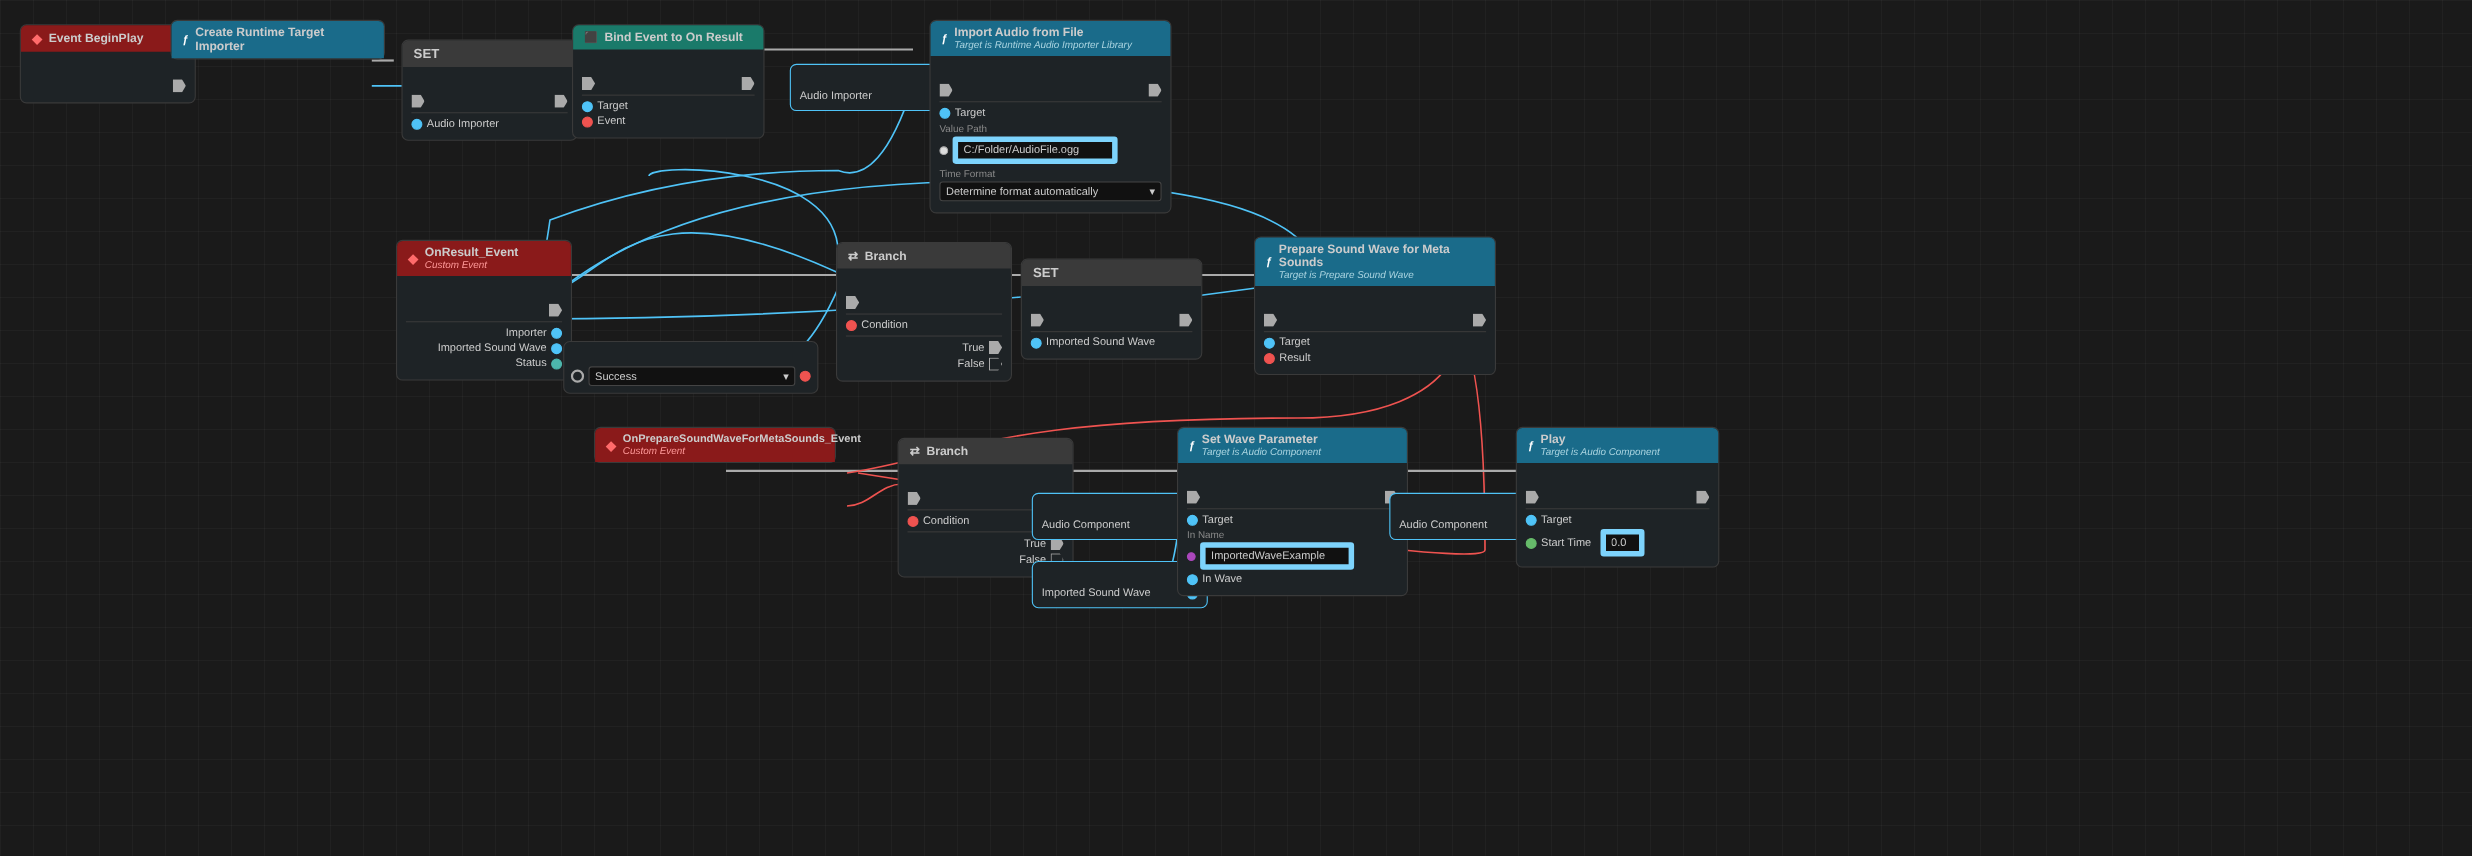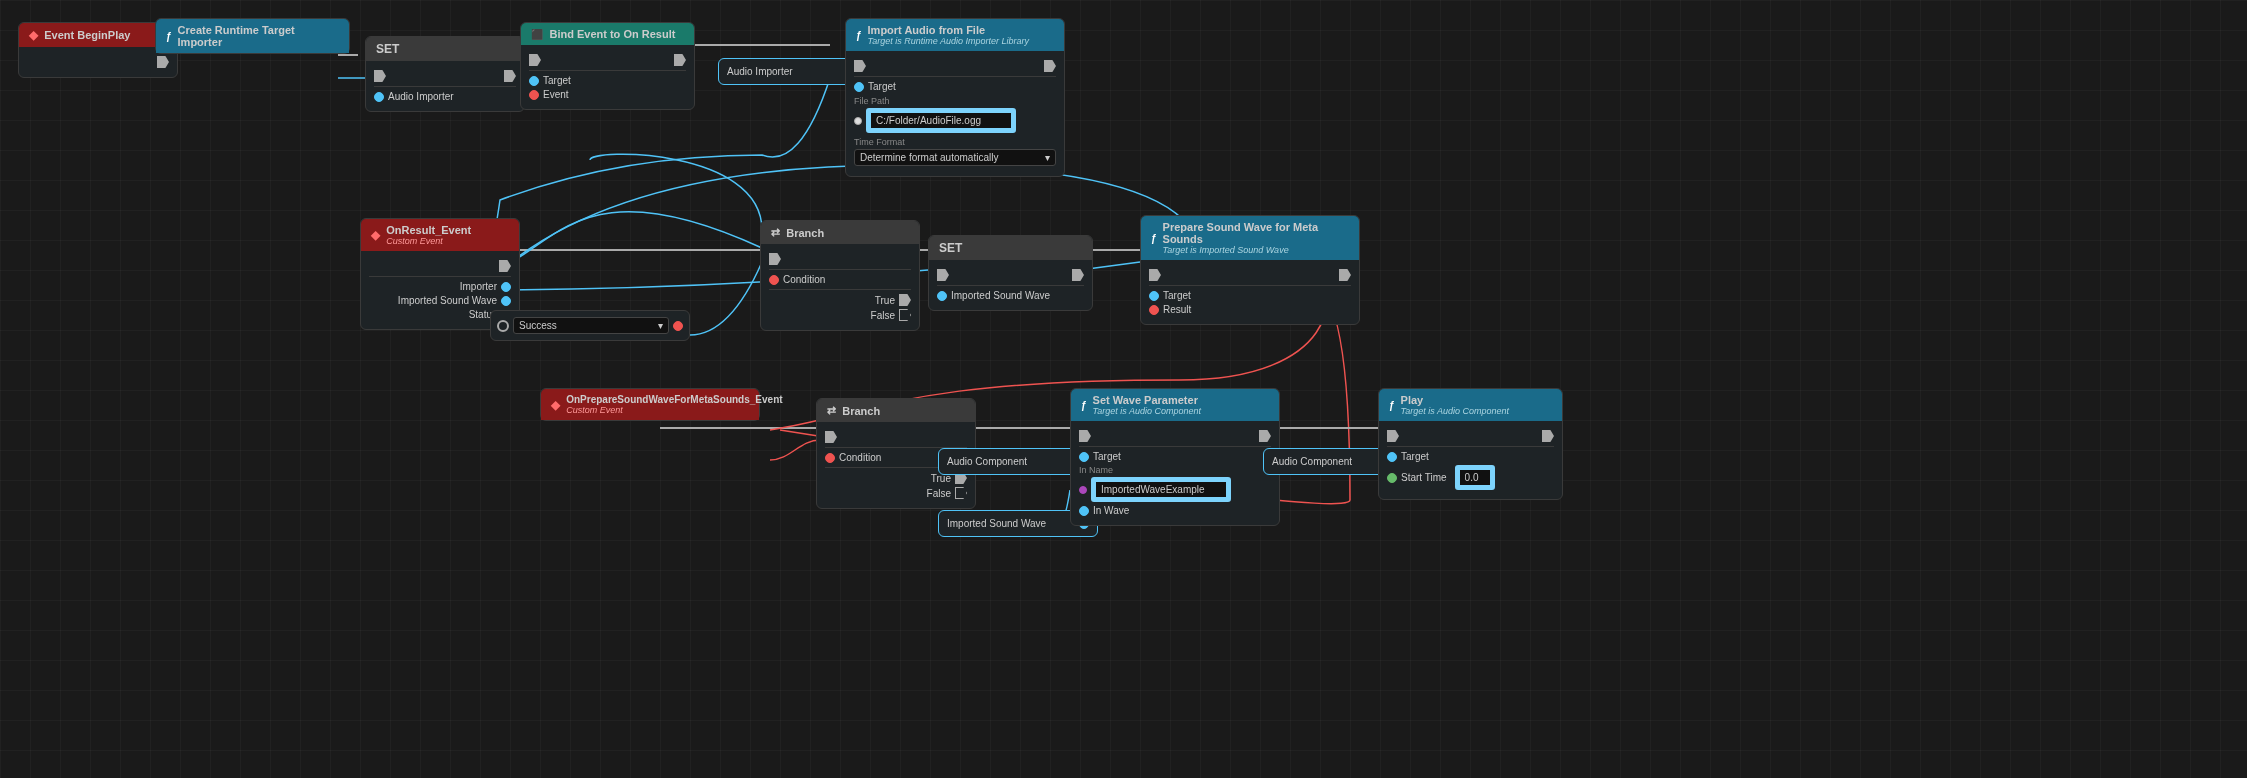--- a/index.html
+++ b/index.html
@@ -43,20 +43,21 @@
 
     .node-subtitle {
       font-size: 9px;
       color: #aad4e0;
       font-weight: normal;
       font-style: italic;
     }
 
     .node-body {
       padding: 6px 8px;
+      margin-top: 16px;
     }
 
     .pin-row {
       display: flex;
       align-items: center;
       margin: 3px 0;
       gap: 4px;
     }
 
     .pin-row.right {
@@ -285,21 +286,21 @@
     <div class="pin-row both">
       <div class="pin-exec"></div>
       <div class="pin-exec"></div>
     </div>
     <hr class="node-divider">
     <div class="pin-row">
       <div class="pin pin-blue"></div>
       <span class="pin-label">Target</span>
     </div>
     <div style="margin:4px 0;">
-      <div style="font-size:9px; color:#888; margin-bottom:2px;">File Path</div>
+      <div style="font-size:9px; color:#888; margin-bottom:2px;">Value Path</div>
       <div style="display:flex; align-items:center; gap:4px;">
         <div class="pin pin-white" style="width:8px;height:8px;"></div>
         <input class="input-field" value="C:/Folder/AudioFile.ogg" style="width: 150px;">
       </div>
     </div>
     <div style="margin:4px 0;">
       <div style="font-size:9px; color:#888; margin-bottom:2px;">Time Format</div>
       <div class="dropdown-field">
         <span>Determine format automatically</span>
         <span>▾</span>
@@ -329,21 +330,21 @@
       <span class="pin-label">Imported Sound Wave</span>
       <div class="pin pin-blue"></div>
     </div>
     <div class="pin-row right">
       <span class="pin-label">Status</span>
       <div class="pin pin-teal"></div>
     </div>
   </div>
 </div>
 
-<div class="node" style="left:490px; top:310px; width:200px;">
+<div class="node" style="left:512px; top:310px; width:232px;">
   <div class="node-body" style="padding:6px;">
     <div style="display:flex; align-items:center; gap:4px;">
       <div class="pin pin-white" style="width:12px;height:12px; border-radius:50%; background:transparent; border:2px solid #aaa;"></div>
       <div class="dropdown-field" style="flex:1;">
         <span>Success</span>
         <span>▾</span>
       </div>
       <div class="pin pin-red"></div>
     </div>
   </div>
@@ -390,21 +391,21 @@
       <span class="pin-label">Imported Sound Wave</span>
     </div>
   </div>
 </div>
 
 <div class="node" style="left:1140px; top:215px; width:220px;">
   <div class="node-header node-header-blue">
     <span style="color:#fff; font-size:10px;">ƒ</span>
     <div>
       <div>Prepare Sound Wave for Meta Sounds</div>
-      <div class="node-subtitle">Target is Imported Sound Wave</div>
+      <div class="node-subtitle">Target is Prepare Sound Wave</div>
     </div>
   </div>
   <div class="node-body">
     <div class="pin-row both">
       <div class="pin-exec"></div>
       <div class="pin-exec"></div>
     </div>
     <hr class="node-divider">
     <div class="pin-row">
       <div class="pin pin-blue"></div>

